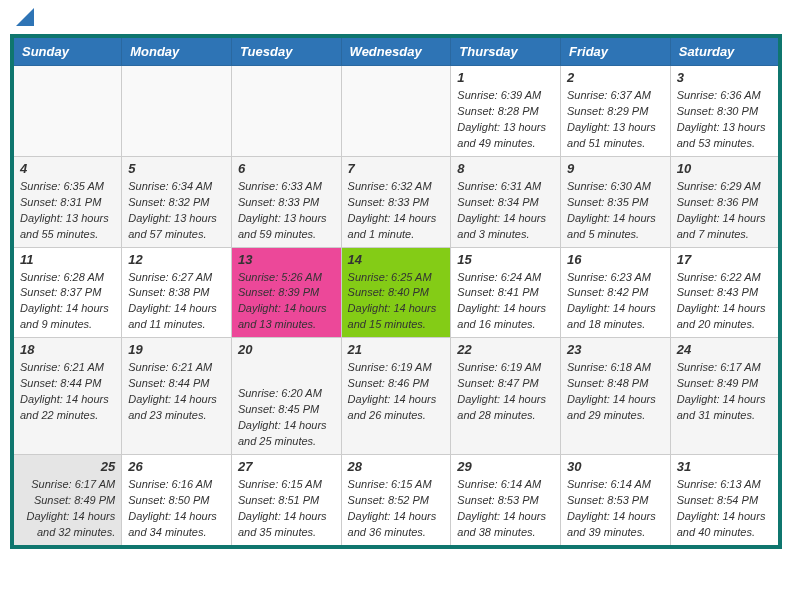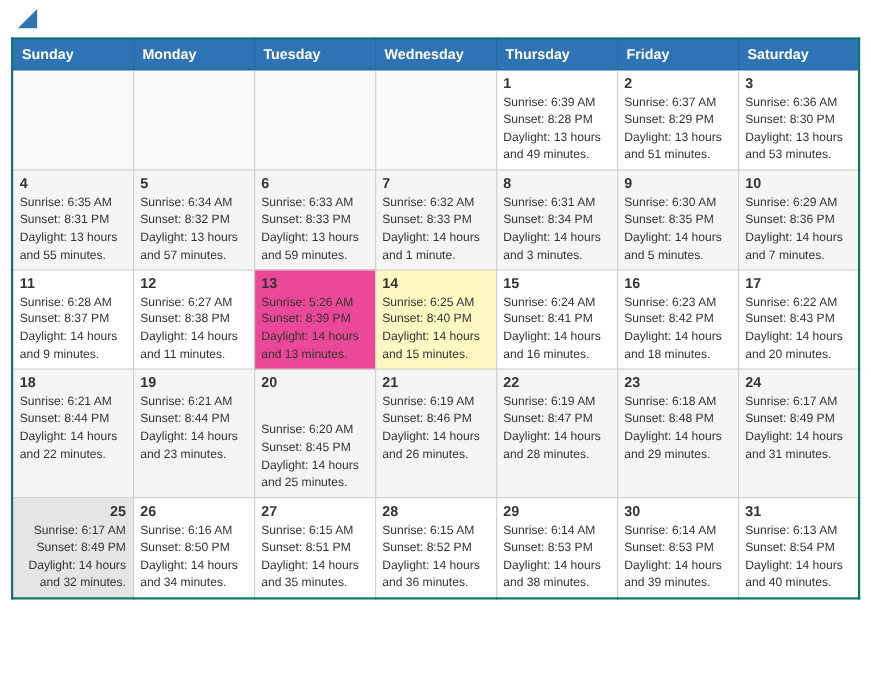--- a/index.html
+++ b/index.html
@@ -47,21 +47,22 @@
       color: #333;
       line-height: 1.1;
     }
     .title-location {
       font-size: 16px;
       color: #555;
     }
     .calendar {
       width: 100%;
       border-collapse: collapse;
-      border: 2px solid #0f766e;
+      border: 4px solid #0f766e;
+      font-style: italic;
     }
     .calendar th {
       background-color: #2e74b5;
       color: #fff;
       text-align: left;
       padding: 6px 8px;
       font-size: 13px;
       border: 1px solid #2a68a0;
     }
     .calendar td {
@@ -220,21 +221,21 @@
 Daylight: 14 hours
 and 11 minutes.</div>
         </td>
         <td style="background: #ec4899;">
           <span class="day-num">13</span>
           <div class="day-info" style="white-space: pre-line;">Sunrise: 5:26 AM
 Sunset: 8:39 PM
 Daylight: 14 hours
 and 13 minutes.</div>
         </td>
-        <td style="background: #fef9c3;">
+        <td style="background: #84cc16;">
           <span class="day-num">14</span>
           <div class="day-info" style="white-space: pre-line;">Sunrise: 6:25 AM
 Sunset: 8:40 PM
 Daylight: 14 hours
 and 15 minutes.</div>
         </td>
         <td style="background: rgb(255, 255, 255);">
           <span class="day-num">15</span>
           <div class="day-info" style="white-space: pre-line;">Sunrise: 6:24 AM
 Sunset: 8:41 PM

